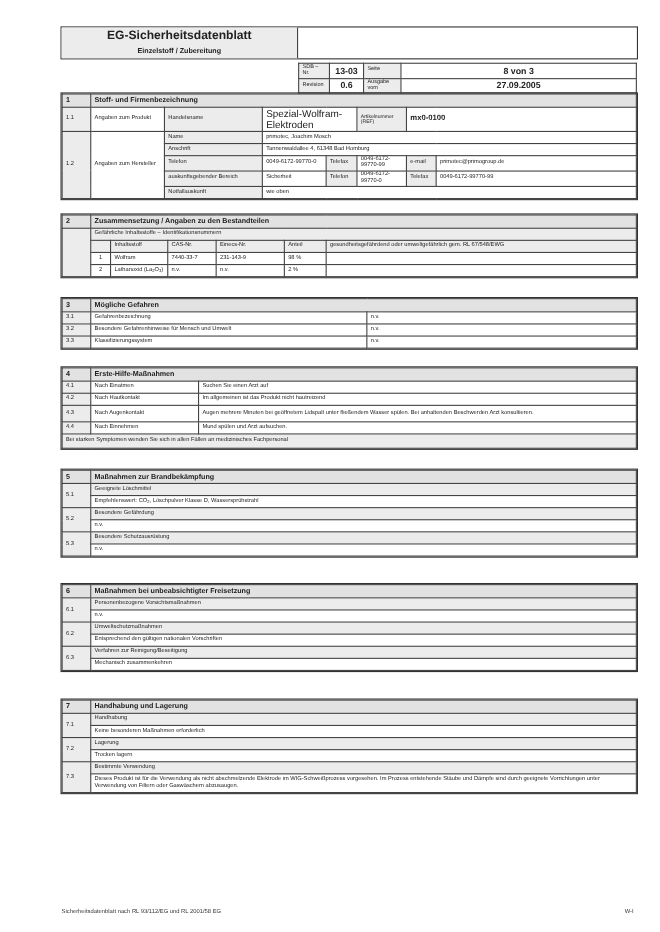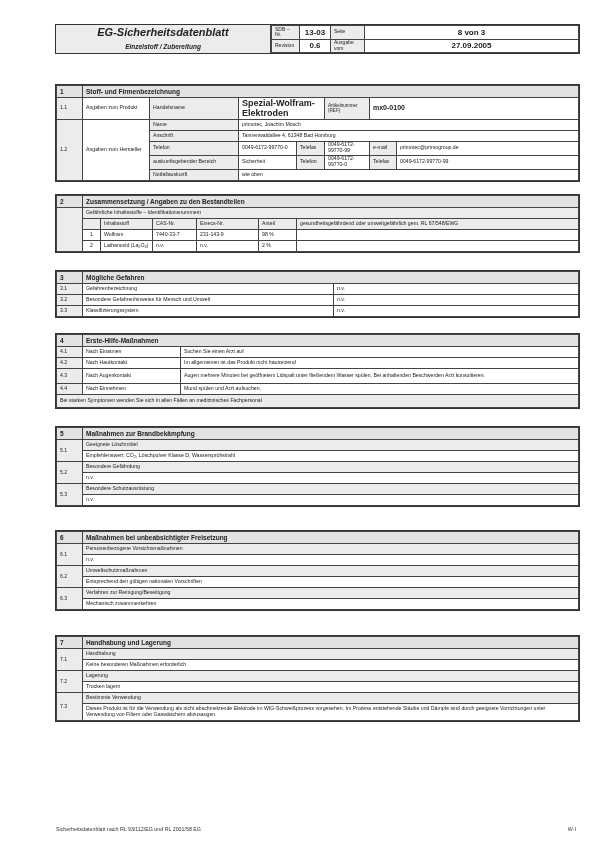--- a/index.html
+++ b/index.html
@@ -5,35 +5,35 @@
   * { box-sizing: border-box; margin: 0; padding: 0; }
   html, body { width: 600px; height: 847px; background: #ffffff; overflow: hidden; }
   body { font-family: "Liberation Sans", sans-serif; color: #222; font-size: 6px; position: relative; }
 
   table { border-collapse: collapse; width: 100%; table-layout: fixed; }
   td { border: 1px solid #444; padding: 0 3px; vertical-align: middle; line-height: 1.15; overflow: hidden; }
 
   .hdr { position: absolute; left: 55px; top: 24px; width: 525px; height: 30px; border: 1.5px solid #333; display: flex; }
   .hdr .logo { width: 99px; background: #ececec; border-right: 1px solid #444; display: flex; align-items: center; justify-content: center; font-size: 13px; font-weight: bold; color: #222; }
   .hdr .logo sup { font-size: 9px; font-weight: normal; margin-left: 3px; position: relative; top: -4px; }
-  .hdr .ttl { width: 215px; background: #ececec; border-right: 1px solid #444; display: flex; flex-direction: column; font-style: italic; }
+  .hdr .ttl { width: 215px; background: #ececec; border-right: 1px solid #444; display: flex; flex-direction: column; }
   .hdr .ttl .t1 { flex: 1; display: flex; align-items: center; justify-content: center; font-size: 11px; font-weight: bold; }
   .hdr .ttl .t2 { flex: 1; display: flex; align-items: center; justify-content: center; font-size: 6.5px; font-weight: bold; }
   .hdr .meta { flex: 1; }
-  .hdr .meta table { height: 100%; }
+  .hdr .meta table { height: 100%; margin-top: 32px; }
   .hdr .meta td { font-size: 5px; height: 50%; }
   .hdr .meta td.v { font-size: 8px; text-align: center; background: #fff; font-weight: bold; }
   .hdr .meta td.l { background: #ececec; }
 
   .sec { position: absolute; left: 55px; width: 525px; border: 1.5px solid #333; }
   .sec td { height: 11px; font-size: 5.2px; }
   .sec td.num { width: 26px; background: #ececec; }
   .sec td.head { background: #e2e2e2; font-size: 6.5px; font-weight: bold; height: 12px; }
   .sec td.grey { background: #ececec; }
-  .sec td.big { font-size: 9px; font-weight: bold; }
+  .sec td.big { font-size: 9px; font-weight: normal; }
   .sec td.bold { font-size: 7px; font-weight: bold; }
   .sub { font-size: 3.8px; vertical-align: -1px; }
 
   .footer { position: absolute; left: 56px; top: 826px; width: 520px; font-size: 5.3px; display: flex; justify-content: space-between; color: #333; }
 </style>
 </head>
 <body>
 
 <div class="hdr">
   <div class="ttl">

